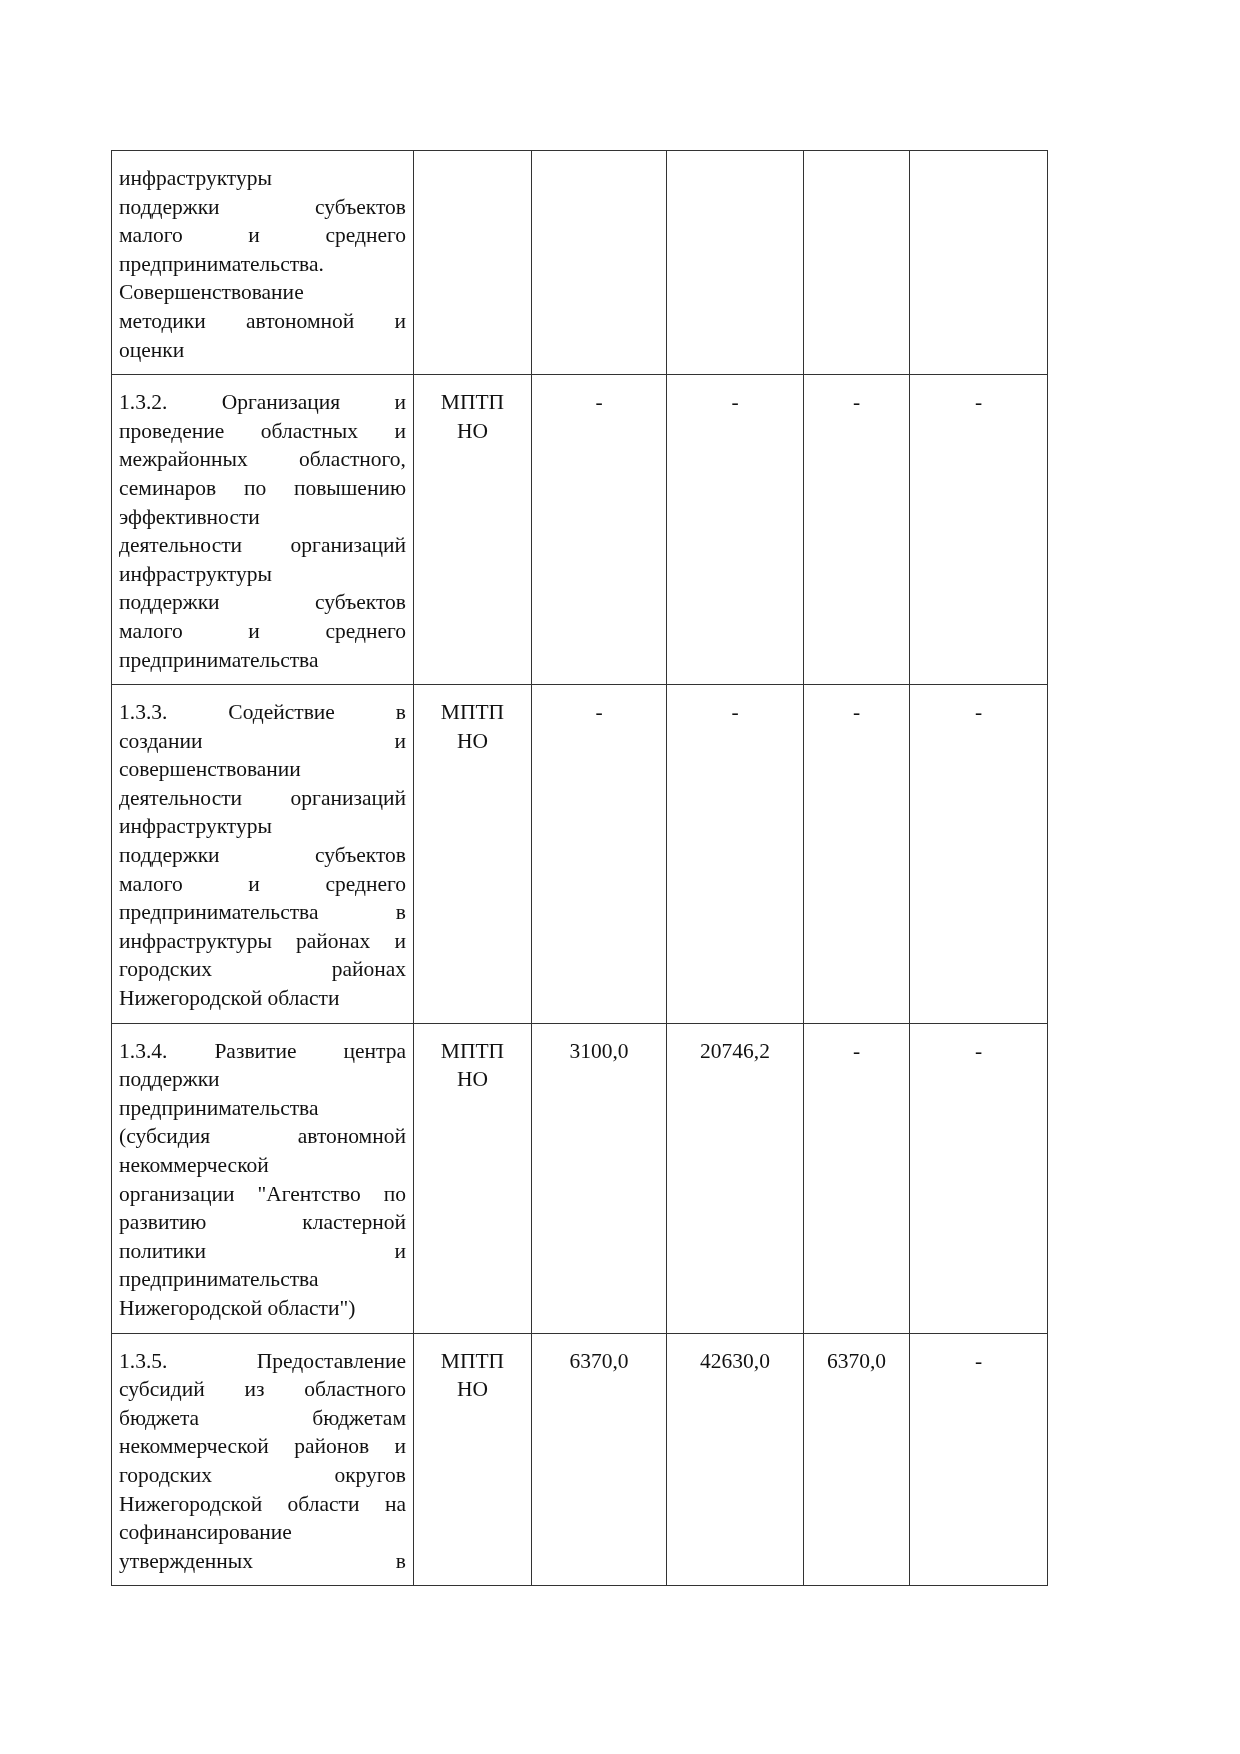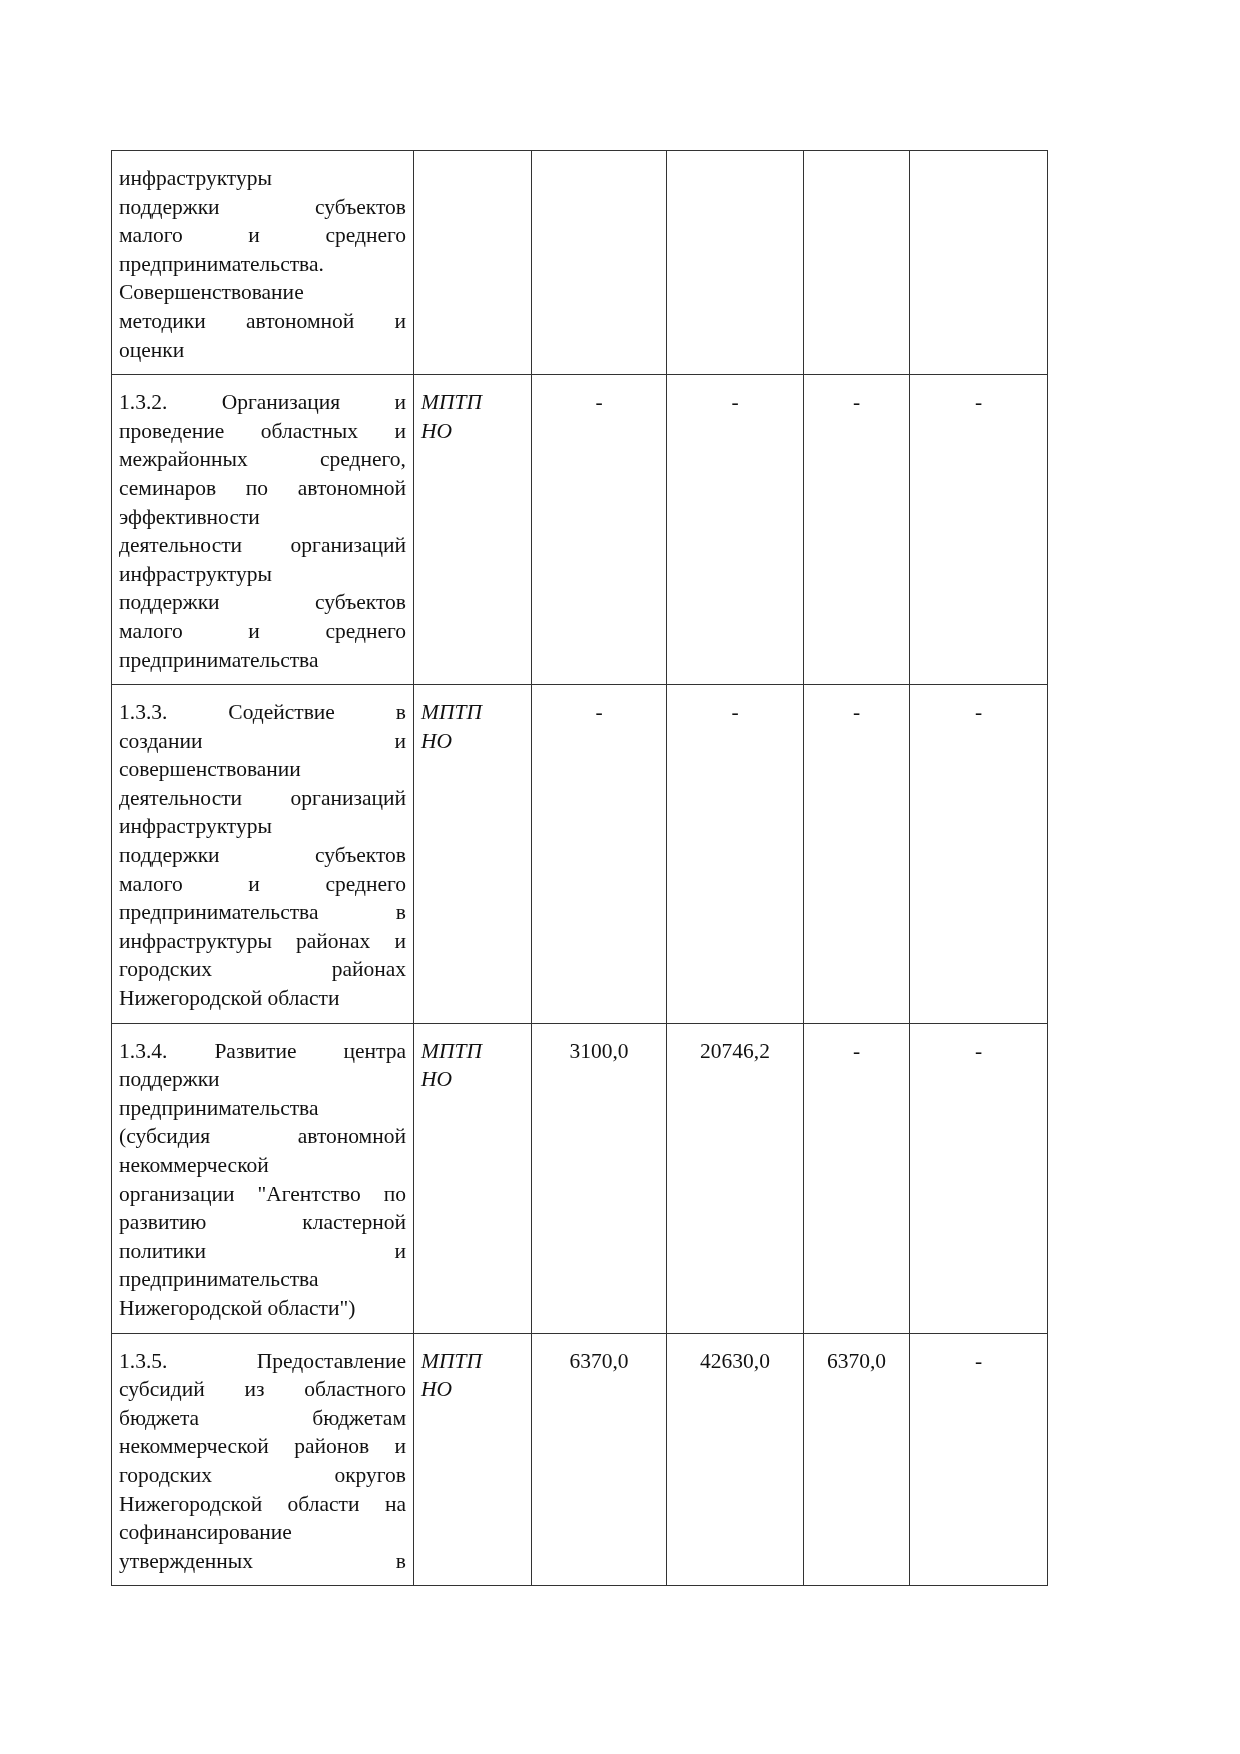--- a/index.html
+++ b/index.html
@@ -10,21 +10,21 @@
     border-collapse: collapse;
     font-family: "Liberation Serif", "DejaVu Serif", serif;
     font-size: 21.5px; line-height: 28.6px; color: #111;
   }
   table.doc-table td {
     border: 1.5px solid #333;
     vertical-align: top;
     padding: 13px 7px 10px 7px;
   }
   td.c-name { width: 287px; text-align: justify; text-align-last: left; hyphens: none; }
-  td.c-exec { width: 103px; text-align: left; padding-left: 4px; padding-right: 4px; font-style: italic; }
+  td.c-exec { width: 103px; text-align: center; padding-left: 4px; padding-right: 4px; }
   td.c-v1 { width: 120px; text-align: center; }
   td.c-v2 { width: 122px; text-align: center; }
   td.c-v3 { width: 91px; text-align: center; }
   td.c-v4 { width: 123px; text-align: center; }
   .line { display: block; text-align: justify; text-align-last: justify; }
   .line.short { text-align-last: left; }
 </style>
 </head>
 <body>
 
@@ -44,22 +44,22 @@
           <td class="c-exec"><span style="display: inline-block; width: 70px; word-break: break-all;"></span></td>
           <td class="c-v1"><span></span></td>
           <td class="c-v2"><span></span></td>
           <td class="c-v3"><span></span></td>
           <td class="c-v4"><span></span></td>
         </tr>
         <tr>
           <td class="c-name">
             <span class="line">1.3.2. Организация и</span>
             <span class="line">проведение областных и</span>
-            <span class="line">межрайонных среднего,</span>
-            <span class="line">семинаров по автономной</span>
+            <span class="line">межрайонных областного,</span>
+            <span class="line">семинаров по повышению</span>
             <span class="line short">эффективности</span>
             <span class="line">деятельности организаций</span>
             <span class="line short">инфраструктуры</span>
             <span class="line">поддержки субъектов</span>
             <span class="line">малого и среднего</span>
             <span class="line short">предпринимательства</span>
           </td>
           <td class="c-exec"><span style="display: inline-block; width: 70px; word-break: break-all;">МПТП НО</span></td>
           <td class="c-v1"><span>-</span></td>
           <td class="c-v2"><span>-</span></td>

